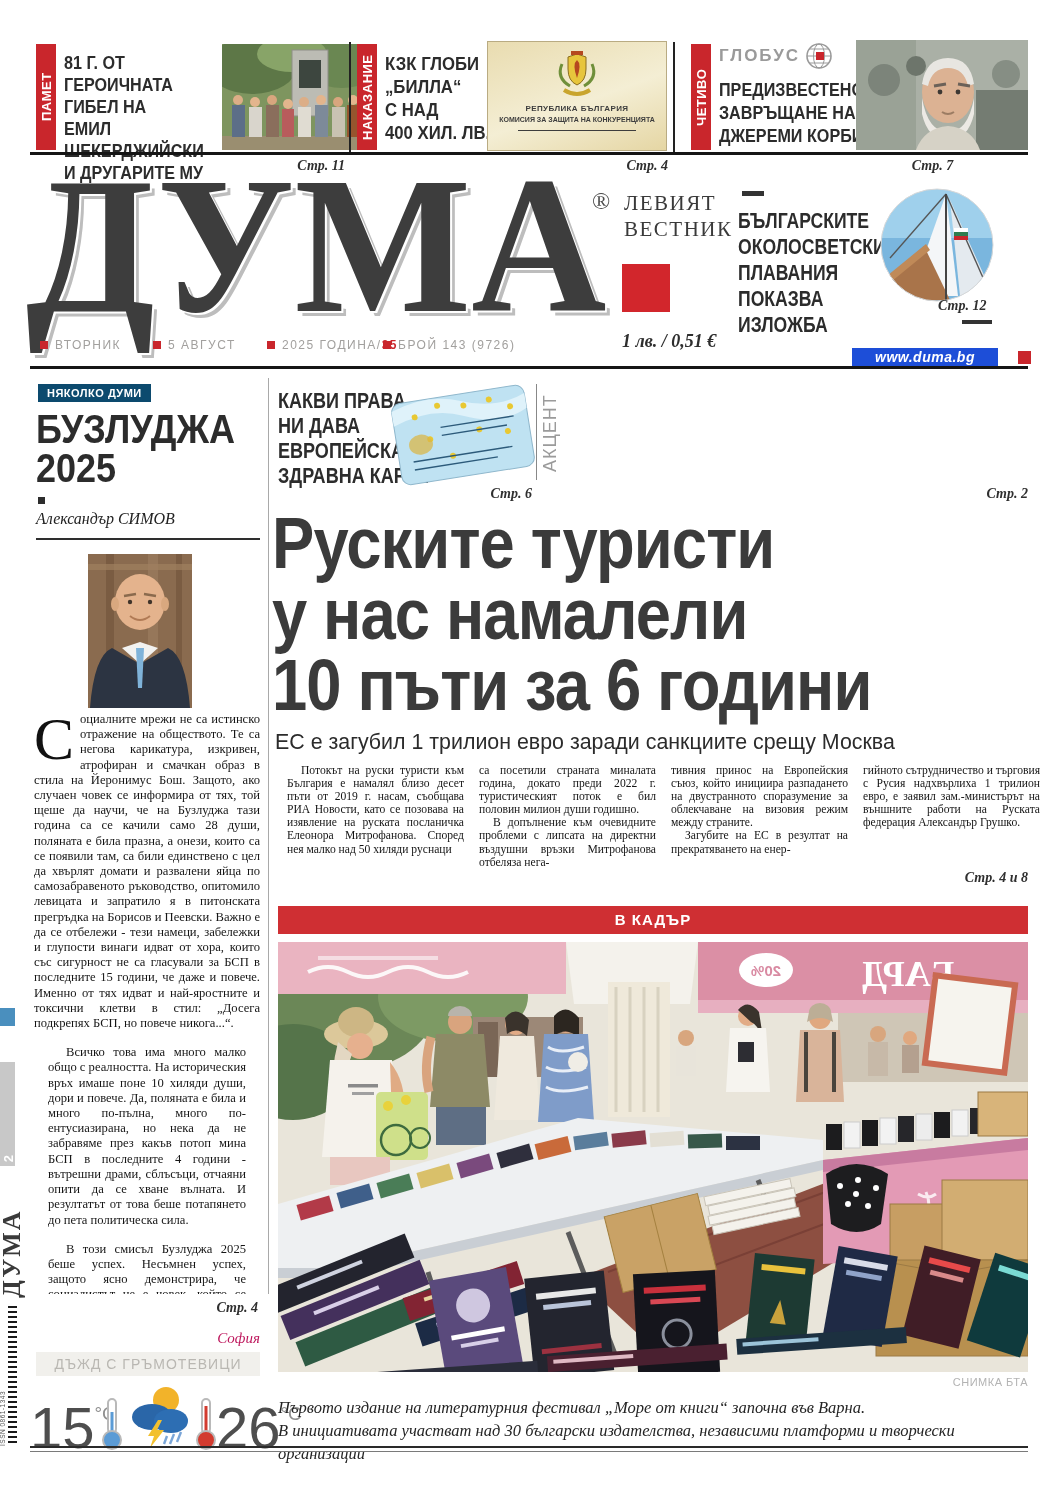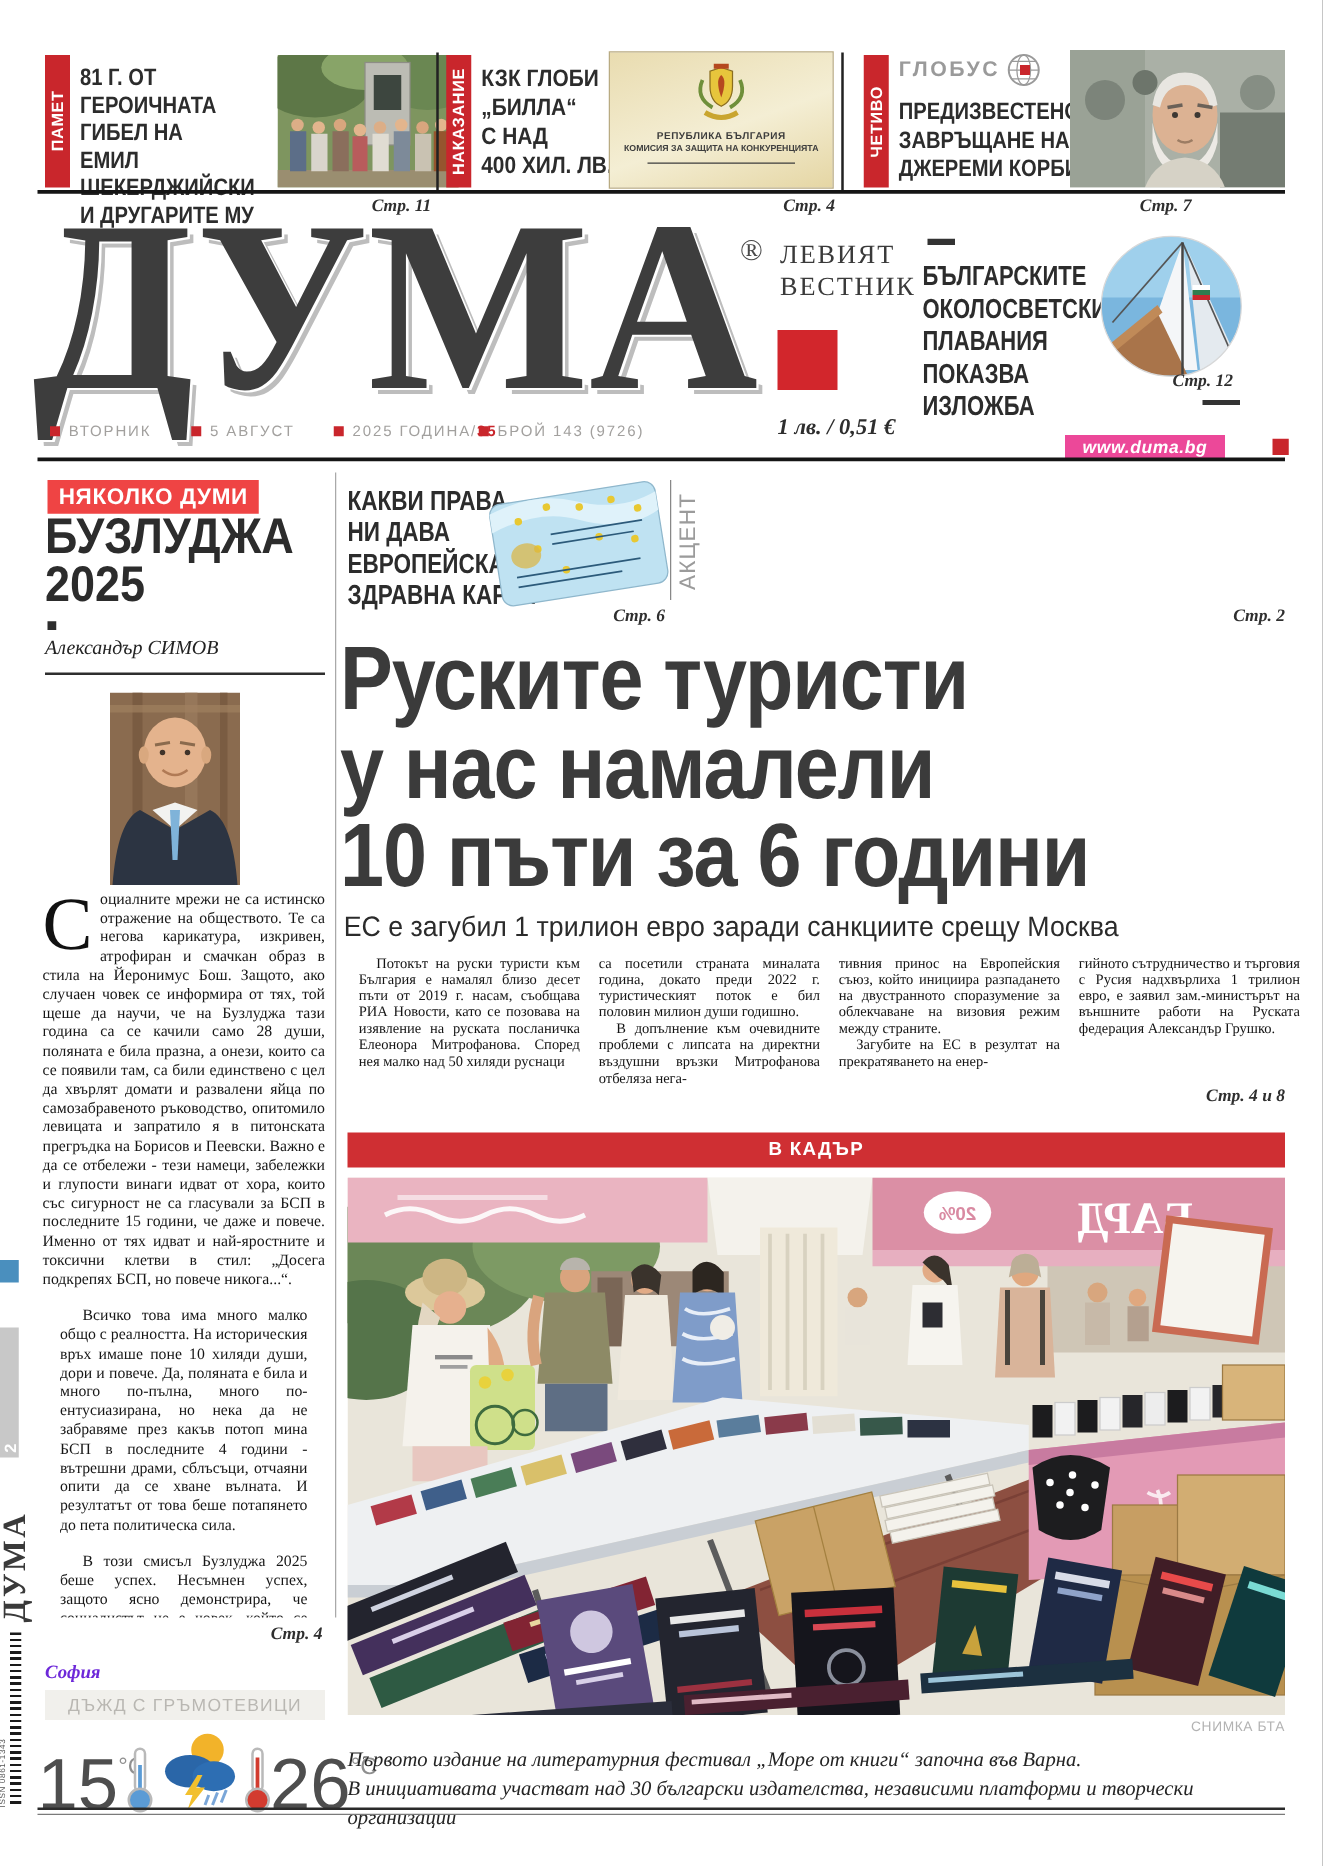--- a/index.html
+++ b/index.html
@@ -175,30 +175,30 @@
             <rect y="4" width="14" height="4" fill="#2e7d4f"></rect>
             <rect y="8" width="14" height="4" fill="#c9262c"></rect>
         </g>
       </g>
       <circle cx="57" cy="57" r="56" fill="none" stroke="#d8d8d8"></circle>
     </svg>
   </div>
   <div class="abs pref" style="left:938px;top:298px;width:56px;text-align:left">Стр. 12</div>
   <div class="abs" style="left:962px;top:320px;width:30px;height:4px;background:#333"></div>
   <div class="abs serif" style="left:622px;top:331px;font-size:18px;font-weight:700;font-style:italic;color:#2e2e2e">1 лв. / 0,51 €</div>
-  <div class="abs" style="left:852px;top:348px;width:128px;height:19px;background:#ec4899;color:#fff;font-size:14px;font-weight:700;font-style:italic;text-align:center;line-height:19px;letter-spacing:.5px">www.duma.bg</div>
+  <div class="abs" style="left:852px;top:348px;width:146px;height:19px;background:#1d4ed8;color:#fff;font-size:14px;font-weight:700;font-style:italic;text-align:center;line-height:19px;letter-spacing:.5px">www.duma.bg</div>
   <div class="abs" style="left:1018px;top:351px;width:13px;height:13px;background:#c9262c"></div>
 
   <div class="abs datit" style="left:40px;top:338px"><span class="rsq"></span><span>ВТОРНИК</span></div>
   <div class="abs datit" style="left:153px;top:338px"><span class="rsq"></span><span>5 АВГУСТ</span></div>
   <div class="abs datit" style="left:267px;top:338px"><span class="rsq"></span><span>2025 ГОДИНА/</span><span style="color:#c9262c;font-weight:700">35</span></div>
   <div class="abs datit" style="left:383px;top:338px"><span class="rsq"></span><span>БРОЙ 143 (9726)</span></div>
   <div class="abs rule" style="left:30px;top:366px;width:998px;height:3px"></div>
 
-  <div class="abs" style="left:38px;top:384px;background:#ef4444;color:#fff;font-weight:700;font-size:18px;padding:3px 9px;letter-spacing:.5px">НЯКОЛКО ДУМИ</div>
+  <div class="abs" style="left:38px;top:384px;background:#0c4a6e;color:#fff;font-weight:700;font-size:11px;padding:3px 9px;letter-spacing:.5px">НЯКОЛКО ДУМИ</div>
   <div class="abs cnd" style="left:36px;top:410px;font-size:40px;line-height:39px;transform:scaleX(.9)">
     <div>БУЗЛУДЖА</div>
     <div>2025</div>
   </div>
   <div class="abs" style="left:38px;top:497px;width:7px;height:7px;background:#2d2d2d"></div>
   <div class="abs serif" style="left:36px;top:510px;font-size:16px;font-style:italic;color:#222">Александър СИМОВ</div>
   <div class="abs" style="left:36px;top:538px;width:224px;height:2px;background:#2e2e2e"></div>
   <div class="abs" style="left:88px;top:554px">
     <svg class="photo-fig" width="104" height="154" viewBox="0 0 104 154">
       <rect width="104" height="154" fill="#8a6b4f"></rect>
@@ -218,21 +218,21 @@
       <polygon points="48,94 56,94 54,134 50,134" fill="#7fb3d9"></polygon>
     </svg>
   </div>
   <div class="abs obody" style="left:34px;top:712px;width:226px;height:582px;overflow:hidden">
     <span class="dc">С</span><span>оциалните мрежи не са истинско отражение на обществото. Те са негова карикатура, изкривен, атрофиран и смачкан образ в стила на Йеронимус Бош. Защото, ако случаен човек се информира от тях, той щеше да научи, че на Бузлуджа тази година са се качили само 28 души, поляната е била празна, а онези, които са се появили там, са били единствено с цел да хвърлят домати и развалени яйца по самозабравеното ръководство, опитомило левицата и запратило я в питонската прегръдка на Борисов и Пеевски. Важно е да се отбележи - тези намеци, забележки и глупости винаги идват от хора, които със сигурност не са гласували за БСП в последните 15 години, че даже и повече. Именно от тях идват и най-яростните и токсични клетви в стил: „Досега подкрепях БСП, но повече никога...“.</span>
     <p>Всичко това има много малко общо с реалността. На историческия връх имаше поне 10 хиляди души, дори и повече. Да, поляната е била и много по-пълна, много по-ентусиазирана, но нека да не забравяме през какъв потоп мина БСП в последните 4 години - вътрешни драми, сблъсъци, отчаяни опити да се хване вълната. И резултатът от това беше потапянето до пета политическа сила.</p>
     <p>В този смисъл Бузлуджа 2025 беше успех. Несъмнен успех, защото ясно демонстрира, че социалистът не е човек, който се хваща на тролски атаки, целенасочени манипулации и информационен тероризъм.</p>
   </div>
   <div class="abs pref" style="left:36px;top:1300px;width:222px;text-align:right">Стр. 4</div>
 
-  <div class="abs serif" style="left:36px;top:1330px;width:224px;text-align:left;font-size:15px;font-weight:700;font-style:italic;color:#6d28d9">София</div>
+  <div class="abs serif" style="left:36px;top:1330px;width:224px;text-align:right;font-size:15px;font-weight:400;font-style:italic;color:#be185d">София</div>
   <div class="abs" style="left:36px;top:1352px;width:224px;height:24px;background:#f1f0ec;color:#b9b7b2;font-size:14px;letter-spacing:1px;text-align:center;line-height:24px">ДЪЖД С ГРЪМОТЕВИЦИ</div>
   <div class="abs" style="left:30px;top:1384px;font-size:58px;color:#4e4e4e;line-height:60px"><span>15</span><sup style="font-size:19px;color:#8f8f8f;vertical-align:28px">°C</sup></div>
   <div class="abs" style="left:100px;top:1396px">
     <svg width="24" height="56" viewBox="0 0 24 56">
       <rect x="8" y="3" width="8" height="34" rx="4" fill="#fff" stroke="#b9b9b9" stroke-width="2"></rect>
       <rect x="10.5" y="16" width="3" height="22" fill="#5b9bd5"></rect>
       <circle cx="12" cy="44" r="9" fill="#5b9bd5" stroke="#b9b9b9" stroke-width="2"></circle>
     </svg>
   </div>
   <div class="abs" style="left:126px;top:1384px">

